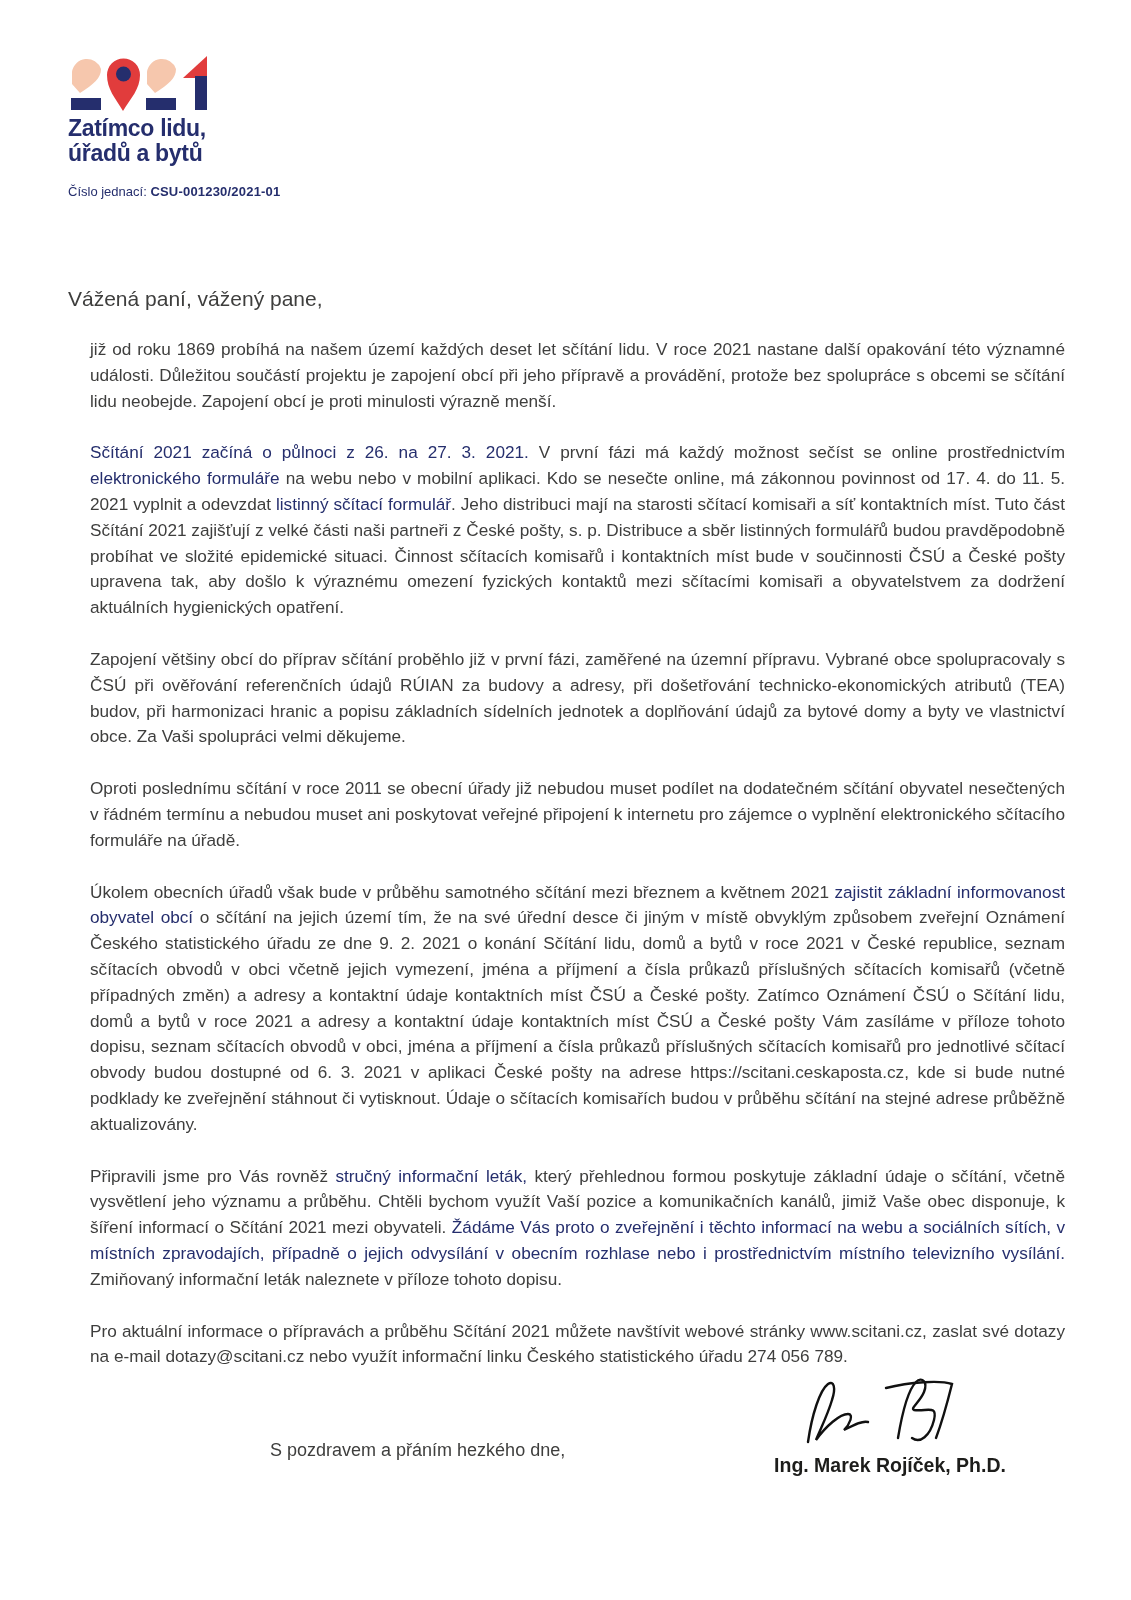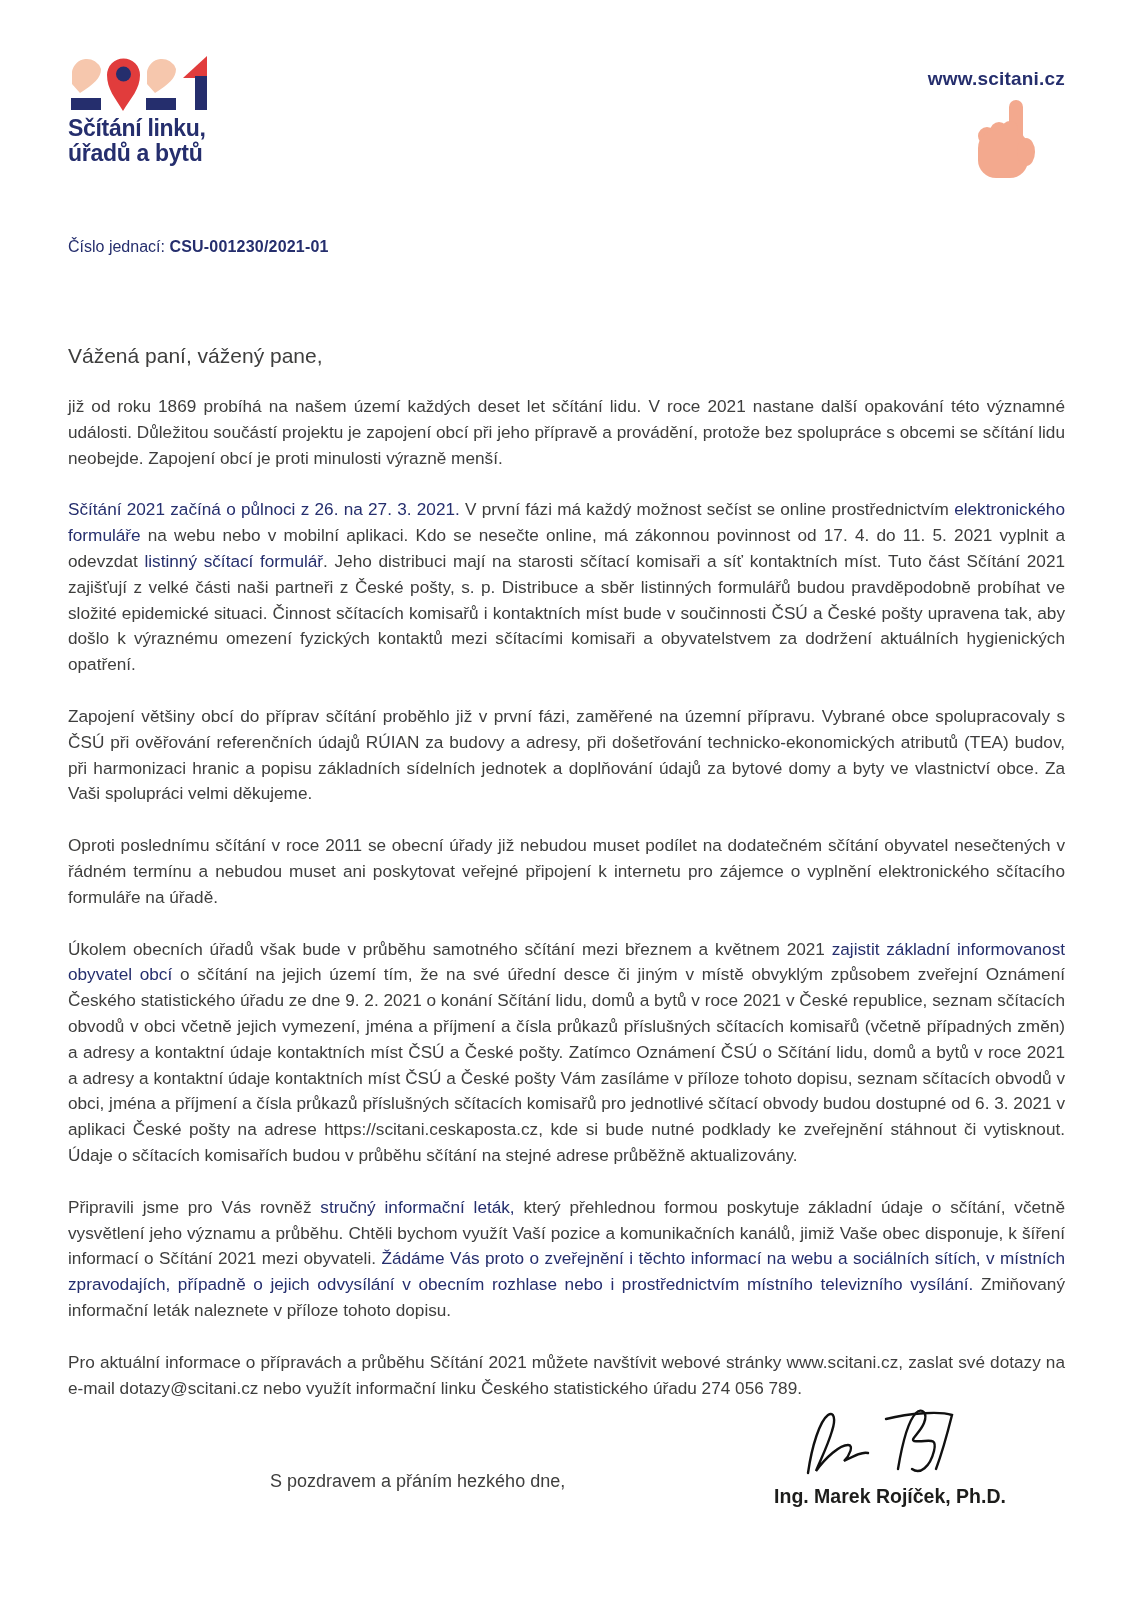--- a/index.html
+++ b/index.html
@@ -23,25 +23,25 @@
   .logo{width:230px;}
   .logo-year{display:block;margin-left:2px;}
   .logo-title{
     color:var(--navy);font-weight:bold;font-size:23px;line-height:25px;
     letter-spacing:-0.3px;margin-top:4px;
   }
   .header-right{text-align:right;padding-top:12px;}
   .website{color:var(--navy);font-weight:bold;font-size:19px;letter-spacing:0.2px;}
   .hand-wrap{margin:10px 22px 0 0;display:inline-block;}
   
-  .reference{margin-top:54px;font-size:16px;color:var(--navy);}
+  .reference{font-size:13px;color:var(--navy);}
   .reference .ref-value{font-weight:bold;letter-spacing:0.2px;}
   
   .salutation{margin-top:88px;font-size:21px;color:var(--body_text);}
-  .letter-body{margin-top:8px;}
+  .letter-body{margin-top:8px;margin-left:22px;}
   .para{
     font-size:17.2px;line-height:25.8px;text-align:justify;
     margin-top:26px;color:var(--body_text);
   }
   .para .bb{color:var(--navy);font-weight:normal;}
   
   .closing{display:flex;margin-top:4px;}
   .valediction-col{flex:1;padding-left:202px;padding-top:66px;font-size:18px;}
   .signature-col{width:340px;text-align:center;padding-right:10px;}
   .signature-svg{display:block;margin:0 auto;}
@@ -63,44 +63,25 @@
         <path d="M53 55 C45 42 37 33 37 19 A16.5 16.5 0 1 1 70 19 C70 33 61 42 53 55 Z" fill="var(--red)"></path>
         <circle cx="53.5" cy="18" r="7.5" fill="var(--navy)"></circle>
 
         <path d="M77 16 A15 15 0 0 1 106 13 C106 22 99 28 85 37 L77 28 Z" fill="var(--peach)"></path>
         <rect x="76" y="42" width="30" height="12" fill="var(--navy)"></rect>
 
         <path d="M137 0 L137 22 L113 22 Z" fill="var(--red)"></path>
         <rect x="125" y="20" width="12" height="34" fill="var(--navy)"></rect>
       </svg>
       <div class="logo-title">
-        <div>Sčítání linku,</div>
+        <div>Zatímco lidu,</div>
         <div>úřadů a bytů</div>
       </div>
     </div>
 
-    <div class="header-right">
-      <div class="website">www.scitani.cz</div>
-      <span class="hand-wrap">
-        <svg width="74" height="88" viewBox="0 0 74 88" aria-hidden="true">
-          <g fill="var(--hand)">
-
-            <rect x="40" y="0" width="14" height="46" rx="7"></rect>
-
-            <circle cx="18" cy="36" r="9"></circle>
-            <circle cx="30" cy="31" r="9"></circle>
-            <circle cx="41" cy="29" r="8"></circle>
-
-            <rect x="9" y="30" width="50" height="48" rx="18"></rect>
-
-            <ellipse cx="57" cy="52" rx="9" ry="14"></ellipse>
-          </g>
-        </svg>
-      </span>
-    </div>
   </div>
 
   <div class="reference"><span class="ref-label">Číslo jednací: </span><span class="ref-value">CSU-001230/2021-01</span></div>
 
   <div class="salutation">Vážená paní, vážený pane,</div>
 
   <div class="letter-body">
       <p class="para"><span>již od roku 1869 probíhá na našem území každých deset let sčítání lidu. V roce 2021 nastane další opakování této významné události. Důležitou součástí projektu je zapojení obcí při jeho přípravě a provádění, protože bez spolupráce s obcemi se sčítání lidu neobejde. Zapojení obcí je proti minulosti výrazně menší.</span></p>
       <p class="para"><span class="bb">Sčítání 2021 začíná o půlnoci z 26. na 27. 3. 2021.</span><span> V první fázi má každý možnost sečíst se online prostřednictvím </span><span class="bb">elektronického formuláře</span><span> na webu nebo v mobilní aplikaci. Kdo se nesečte online, má zákonnou povinnost od 17. 4. do 11. 5. 2021 vyplnit a odevzdat </span><span class="bb">listinný sčítací formulář</span><span>. Jeho distribuci mají na starosti sčítací komisaři a síť kontaktních míst. Tuto část Sčítání 2021 zajišťují z velké části naši partneři z České pošty, s. p. Distribuce a sběr listinných formulářů budou pravděpodobně probíhat ve složité epidemické situaci. Činnost sčítacích komisařů i kontaktních míst bude v součinnosti ČSÚ a České pošty upravena tak, aby došlo k výraznému omezení fyzických kontaktů mezi sčítacími komisaři a obyvatelstvem za dodržení aktuálních hygienických opatření.</span></p>
       <p class="para"><span>Zapojení většiny obcí do příprav sčítání proběhlo již v první fázi, zaměřené na územní přípravu. Vybrané obce spolupracovaly s ČSÚ při ověřování referenčních údajů RÚIAN za budovy a adresy, při došetřování technicko-ekonomických atributů (TEA) budov, při harmonizaci hranic a popisu základních sídelních jednotek a doplňování údajů za bytové domy a byty ve vlastnictví obce. Za Vaši spolupráci velmi děkujeme.</span></p>

